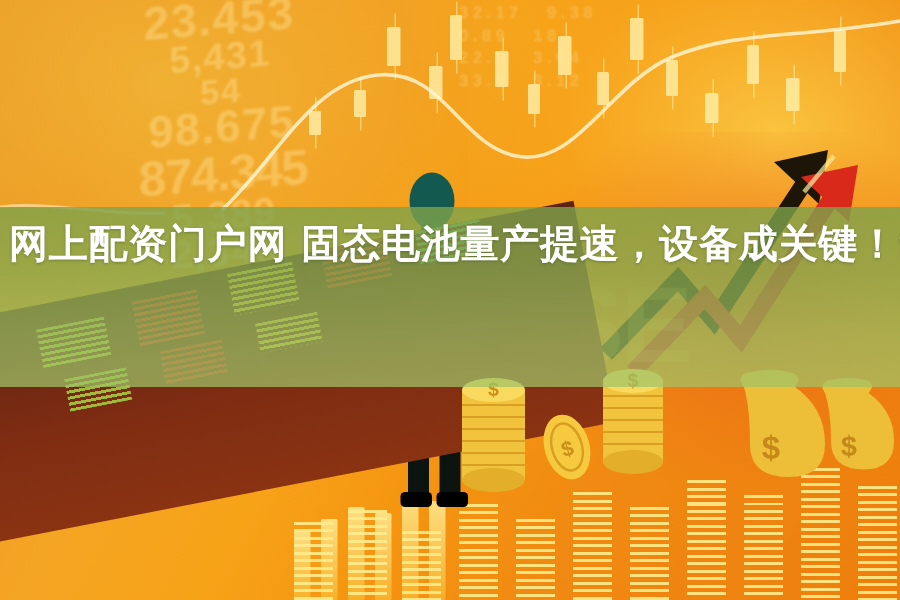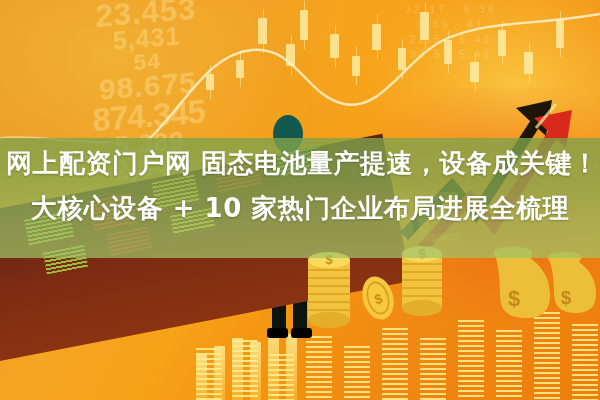--- a/index.html
+++ b/index.html
@@ -76,26 +76,26 @@
   .d6 { font-size: 27px; }
 
   
   .digits-r {
     position: absolute;
     right: 4px;
     top: 2px;
     width: 300px;
     color: rgba(255, 232, 170, .30);
     font-size: 11px;
-    font-weight: 400;
+    font-weight: 700;
     line-height: 15px;
     letter-spacing: 3px;
     filter: blur(.6px);
     user-select: none;
-    text-align: center;
+    text-align: left;
   }
   .digits-r span { display: inline-block; margin-left: 10px; }
 
   
   .bars {
     position: absolute;
     inset: 0;
   }
   .bar {
     position: absolute;
@@ -240,25 +240,25 @@
     <div class="d3">98.675</div>
     <div class="d4">874.345</div>
     <div class="d5">5,389</div>
     <div class="d6">2,340</div>
   </div>
 
   <div class="digits-r">
     <span>32.17</span>
     <span>9.38</span><br>
     <span>0.89</span>
-    <span>41</span><br>
+    <span>18</span><br>
     <span>22.5</span>
-    <span>5.42</span><br>
+    <span>3.64</span><br>
     <span>33.5</span>
-    <span>5.41</span>
+    <span>3.12</span>
   </div>
 
   <div class="bars">
 
     <div class="candle" style="left:258px; top:18px;  width:9px;  height:26px;"></div>
     <div class="candle" style="left:286px; top:44px;  width:9px;  height:22px;"></div>
     <div class="candle" style="left:300px; top:10px;  width:8px;  height:30px;"></div>
     <div class="candle" style="left:330px; top:34px;  width:9px;  height:24px;"></div>
     <div class="candle" style="left:352px; top:56px;  width:8px;  height:20px;"></div>
     <div class="candle" style="left:372px; top:24px;  width:9px;  height:26px;"></div>
@@ -397,16 +397,15 @@
       <path d="M250 26 q-5 -7 4 -9 q12 -2 22 0 q9 2 3 9
                q17 12 17 32 q0 19 -20 19 q-22 0 -22 -19 q0 -20 -4 -32 Z" fill="#edbf38"></path>
       <text x="266" y="68" font-size="19" font-weight="700" fill="#c4891a" text-anchor="middle" font-family="Liberation Sans, sans-serif">$</text>
     </g>
   </svg>
 
   <div class="green-band"></div>
 
   <div class="headline">
     <span class="ln ln1">网上配资门户网 固态电池量产提速，设备成关键！9</span>
-    <span class="ln ln2">大核心设备 + 10 家热门企业布局进展全梳理</span>
   </div>
 
 </div>
 
 </body></html>

